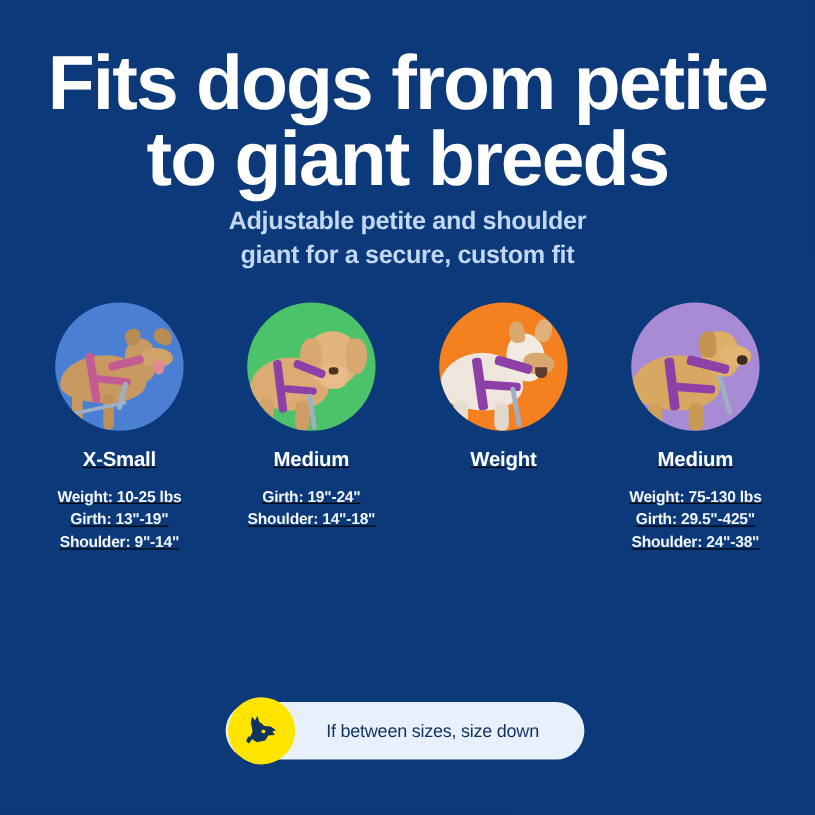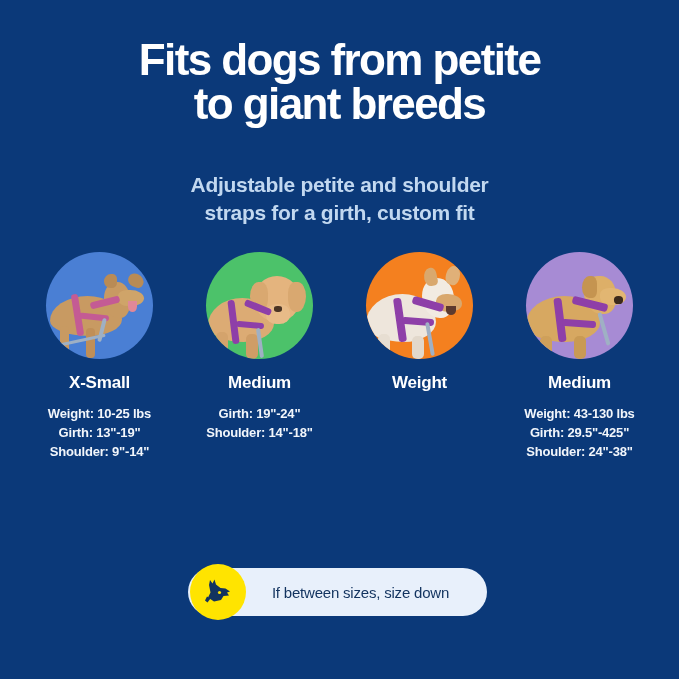--- a/index.html
+++ b/index.html
@@ -24,21 +24,21 @@
   }
 
   
   .headline {
     position: absolute;
     top: 38px;
     left: 0;
     width: 679px;
     text-align: center;
     color: #ffffff;
-    font-size: 44px;
+    font-size: 64px;
     font-weight: 700;
     line-height: 0.99;
     letter-spacing: -1.6px;
     font-stretch: condensed;
   }
   .headline .l1 { display: block; }
   .headline .l2 { display: block; }
 
   
   .subtitle {
@@ -63,20 +63,21 @@
     width: 679px;
     display: flex;
     justify-content: center;
     align-items: flex-start;
   }
   .size-col {
     width: 160px;
     display: flex;
     flex-direction: column;
     align-items: center;
+    text-decoration: underline;
   }
 
   .photo {
     width: 107px;
     height: 107px;
     border-radius: 50%;
     position: relative;
     overflow: hidden;
     flex: none;
   }
@@ -117,21 +118,21 @@
     line-height: 1.45;
     text-align: center;
     letter-spacing: -0.2px;
   }
   .specs span { display: block; white-space: nowrap; }
 
   
   .badge {
     position: absolute;
     left: 188px;
-    top: 568px;
+    top: 585px;
     width: 299px;
     height: 48px;
     text-align: center;
   }
   .badge-pill {
     position: absolute;
     left: 0;
     top: 0;
     width: 299px;
     height: 48px;
@@ -167,21 +168,21 @@
 
 <div class="page">
 
   <div class="headline">
     <span class="l1">Fits dogs from petite</span>
     <span class="l2">to giant breeds</span>
   </div>
 
   <div class="subtitle">
     <span>Adjustable petite and shoulder</span>
-    <span>straps for a girth, custom fit</span>
+    <span>giant for a secure, custom fit</span>
   </div>
 
   <div class="sizes">
 
     <div class="size-col">
       <div class="photo" style="background: rgb(74, 127, 212);">
         <div class="dog">
           <i class="body-blob" style="left:4px;top:44px;width:72px;height:40px;background:#c89a62;"></i>
           <i style="left:14px;top:74px;width:9px;height:30px;background:#c89a62;border-radius:4px;"></i>
           <i style="left:40px;top:76px;width:9px;height:30px;background:#c08f58;border-radius:4px;"></i>
@@ -260,21 +261,21 @@
           <i style="left:56px;top:24px;width:15px;height:22px;background:#c59450;border-radius:60% 40% 35% 55%;"></i>
           <i style="left:88px;top:44px;width:9px;height:8px;background:#3c2a1c;border-radius:45%;"></i>
           <i class="harness" style="left:30px;top:46px;width:8px;height:44px;transform:rotate(-7deg);"></i>
           <i class="harness" style="left:46px;top:48px;width:36px;height:8px;transform:rotate(14deg);"></i>
           <i class="harness" style="left:36px;top:68px;width:34px;height:7px;transform:rotate(4deg);"></i>
           <i class="leash" style="left:76px;top:60px;width:4px;height:34px;transform:rotate(-16deg);"></i>
         </div>
       </div>
       <div class="label">Medium</div>
       <div class="specs">
-        <span>Weight: 43-130 lbs</span>
+        <span>Weight: 75-130 lbs</span>
         <span>Girth: 29.5"-425"</span>
         <span>Shoulder: 24"-38"</span>
       </div>
     </div>
 
   </div>
 
   <div class="badge">
     <div class="badge-pill">
       <span class="badge-text">If between sizes, size down</span>

